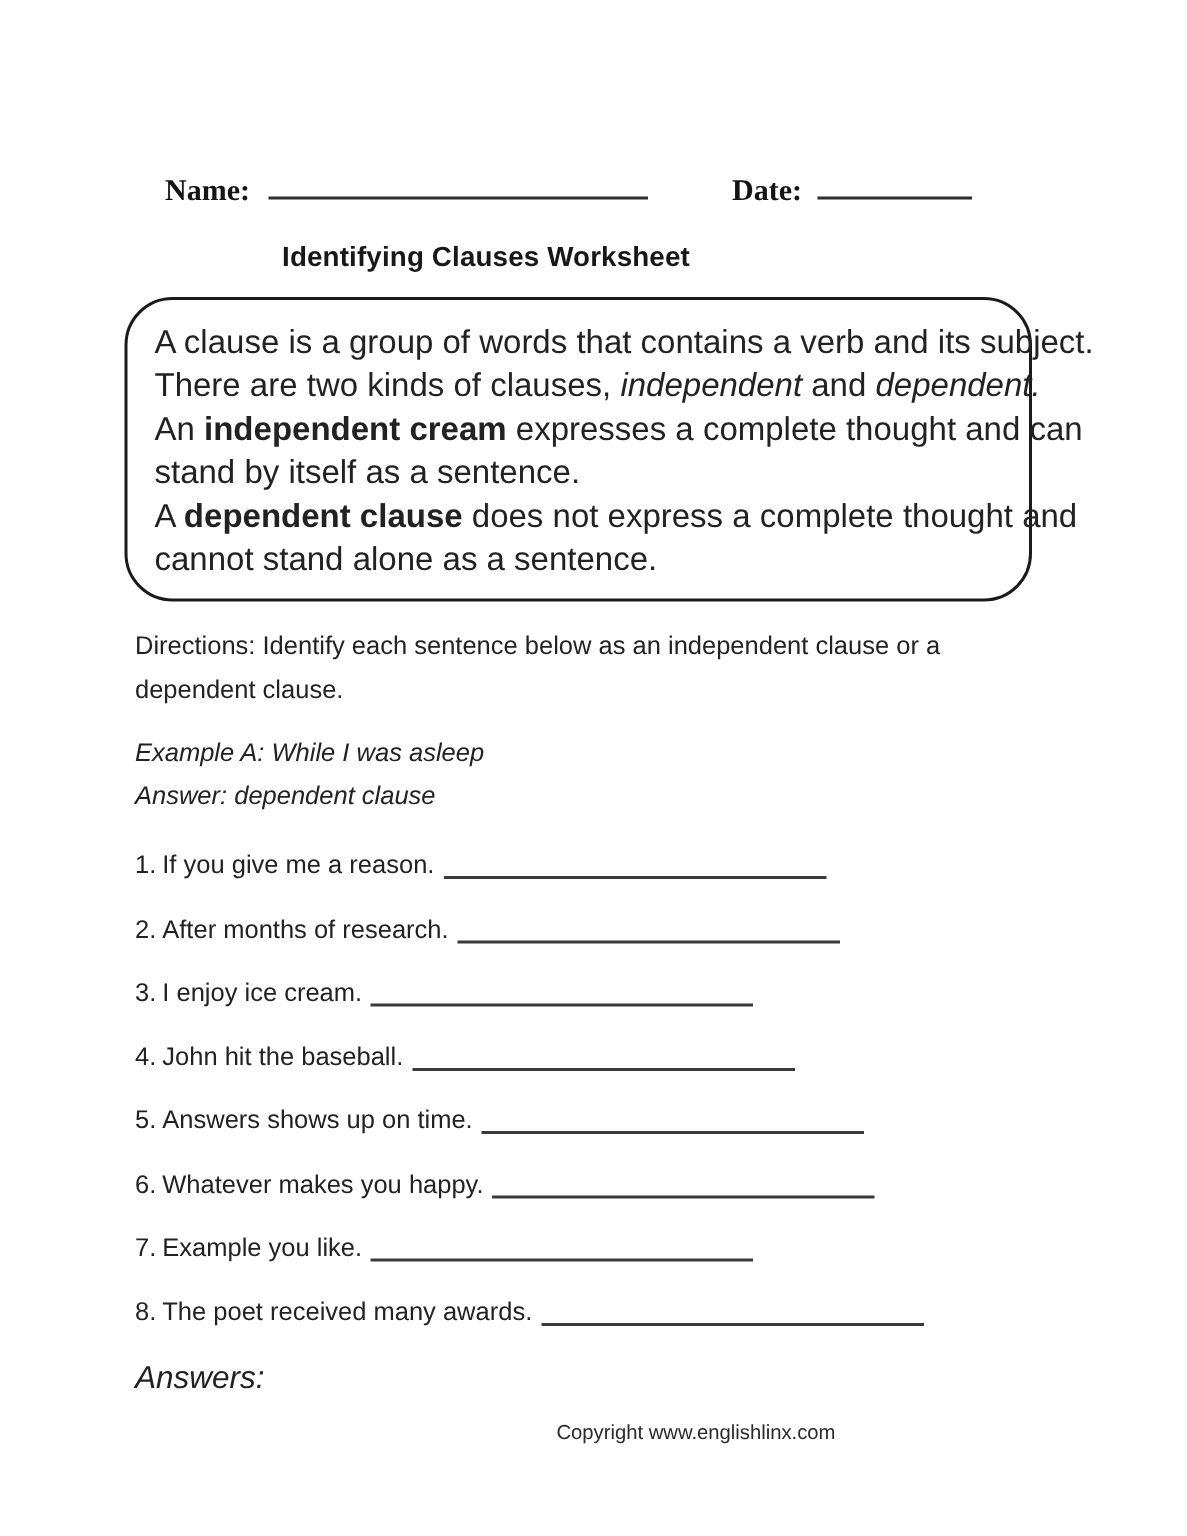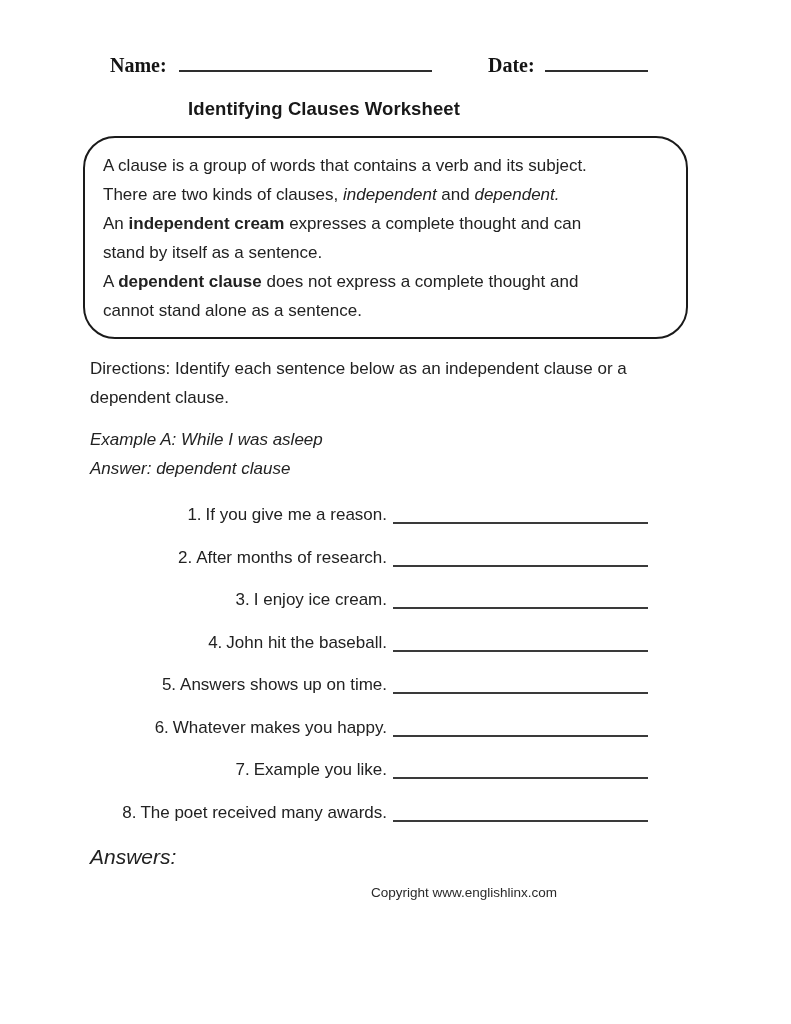--- a/index.html
+++ b/index.html
@@ -4,21 +4,21 @@
 <style>
   * { margin: 0; padding: 0; box-sizing: border-box; }
   html, body { background: #ffffff; }
   body {
     width: 791px;
     height: 1024px;
     font-family: "Liberation Sans", "DejaVu Sans", sans-serif;
     color: #1f1f1f;
     overflow: hidden;
   }
-  .sheet { width: 648px; height: 1024px; padding-top: 54px; position: relative; }
+  .sheet { width: 648px; height: 1024px; padding-top: 116px; position: relative; }
 
   
   .header-row {
     margin-left: 110px;
     display: flex;
     align-items: baseline;
     font-family: "Liberation Serif", "DejaVu Serif", serif;
     font-weight: bold;
     font-size: 20px;
     color: #141414;
@@ -45,21 +45,21 @@
     letter-spacing: 0.1px;
   }
 
   
   .def-box {
     margin: 16px 0 0 83px;
     width: 605px;
     border: 2px solid #1a1a1a;
     border-radius: 32px;
     padding: 13px 18px 12px 18px;
-    font-size: 17px;
+    font-size: 22px;
     line-height: 29px;
     color: #222222;
   }
   .def-line { white-space: nowrap; }
   .b { font-weight: bold; }
   .i { font-style: italic; }
 
   
   .directions {
     margin: 15px 0 12px 90px;
@@ -69,21 +69,21 @@
   }
   .example-block {
     margin: 13px 0 0 90px;
     font-size: 17px;
     line-height: 29px;
     font-style: italic;
     color: #222222;
   }
 
   
-  .questions { margin: 22px 0 0 90px; text-align: right; }
+  .questions { margin: 22px 12px 0 90px; }
   .q-row {
     height: 42.5px;
     font-size: 17px;
     color: #222222;
     white-space: nowrap;
   }
   .q-row .blank { width: 255px; margin-left: 6px; border-bottom-color: #3a3a3a; }
   .q-num { display: inline-block; }
   .q-text { margin-left: 4px; }
 

